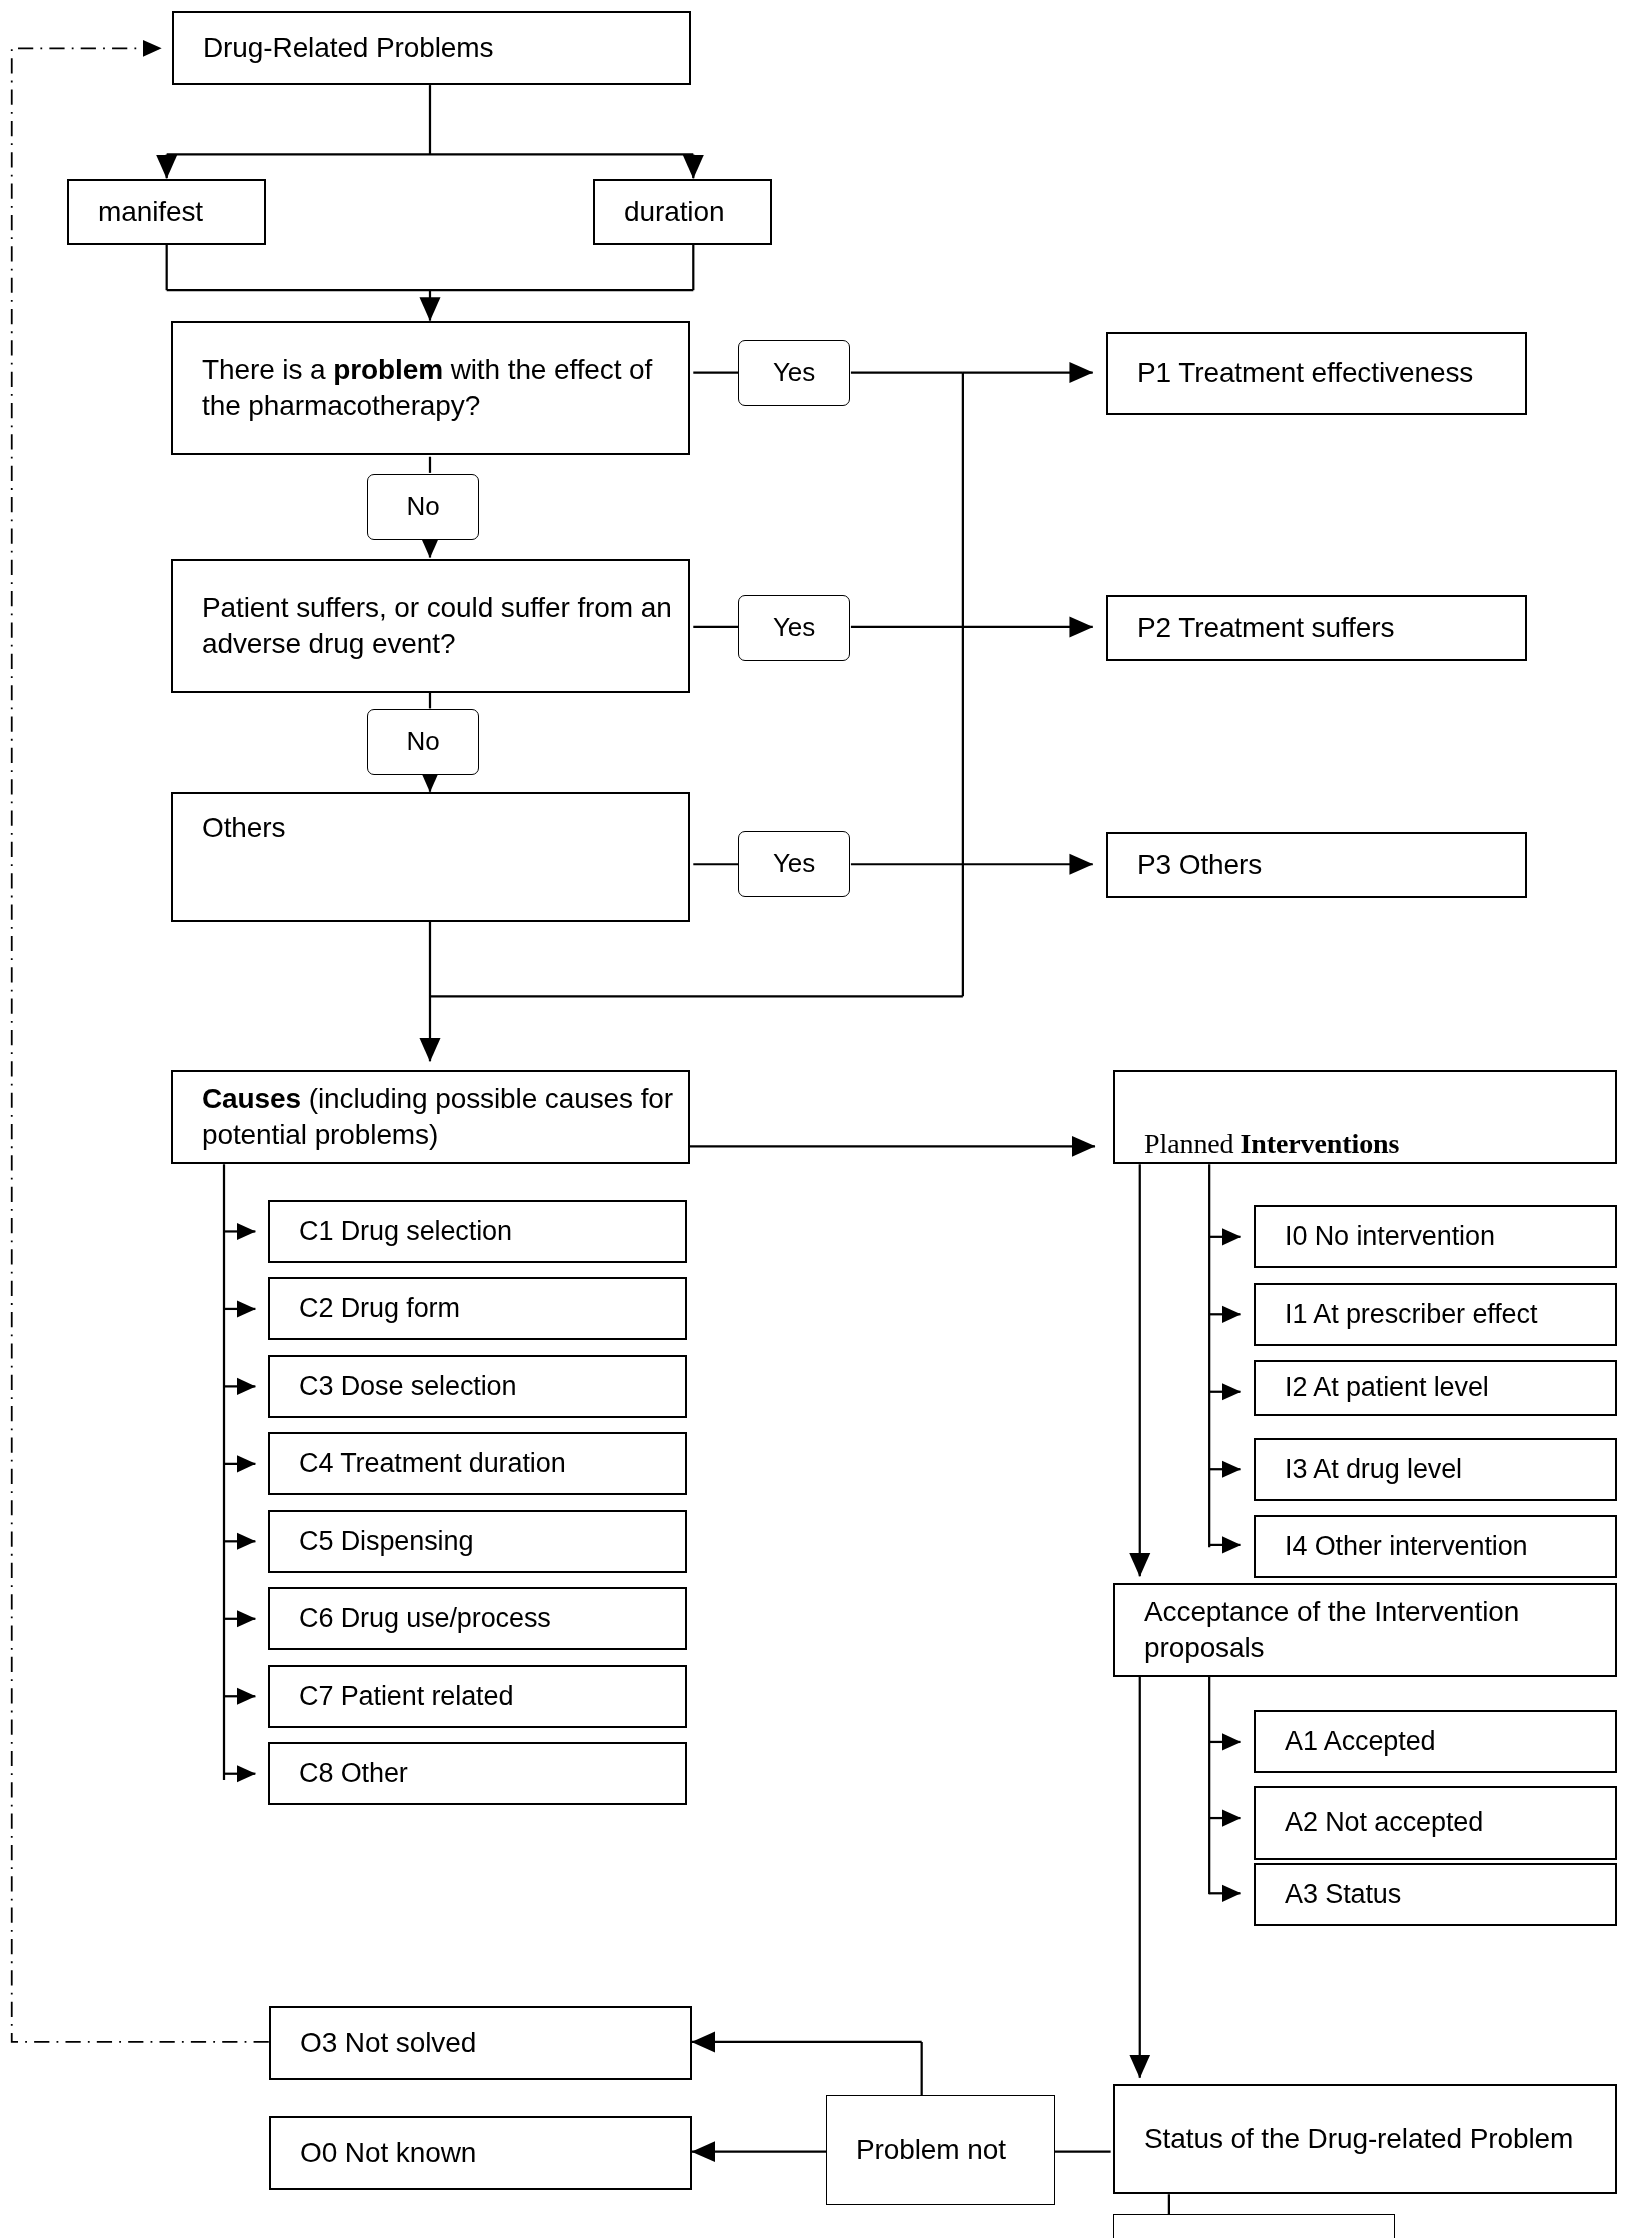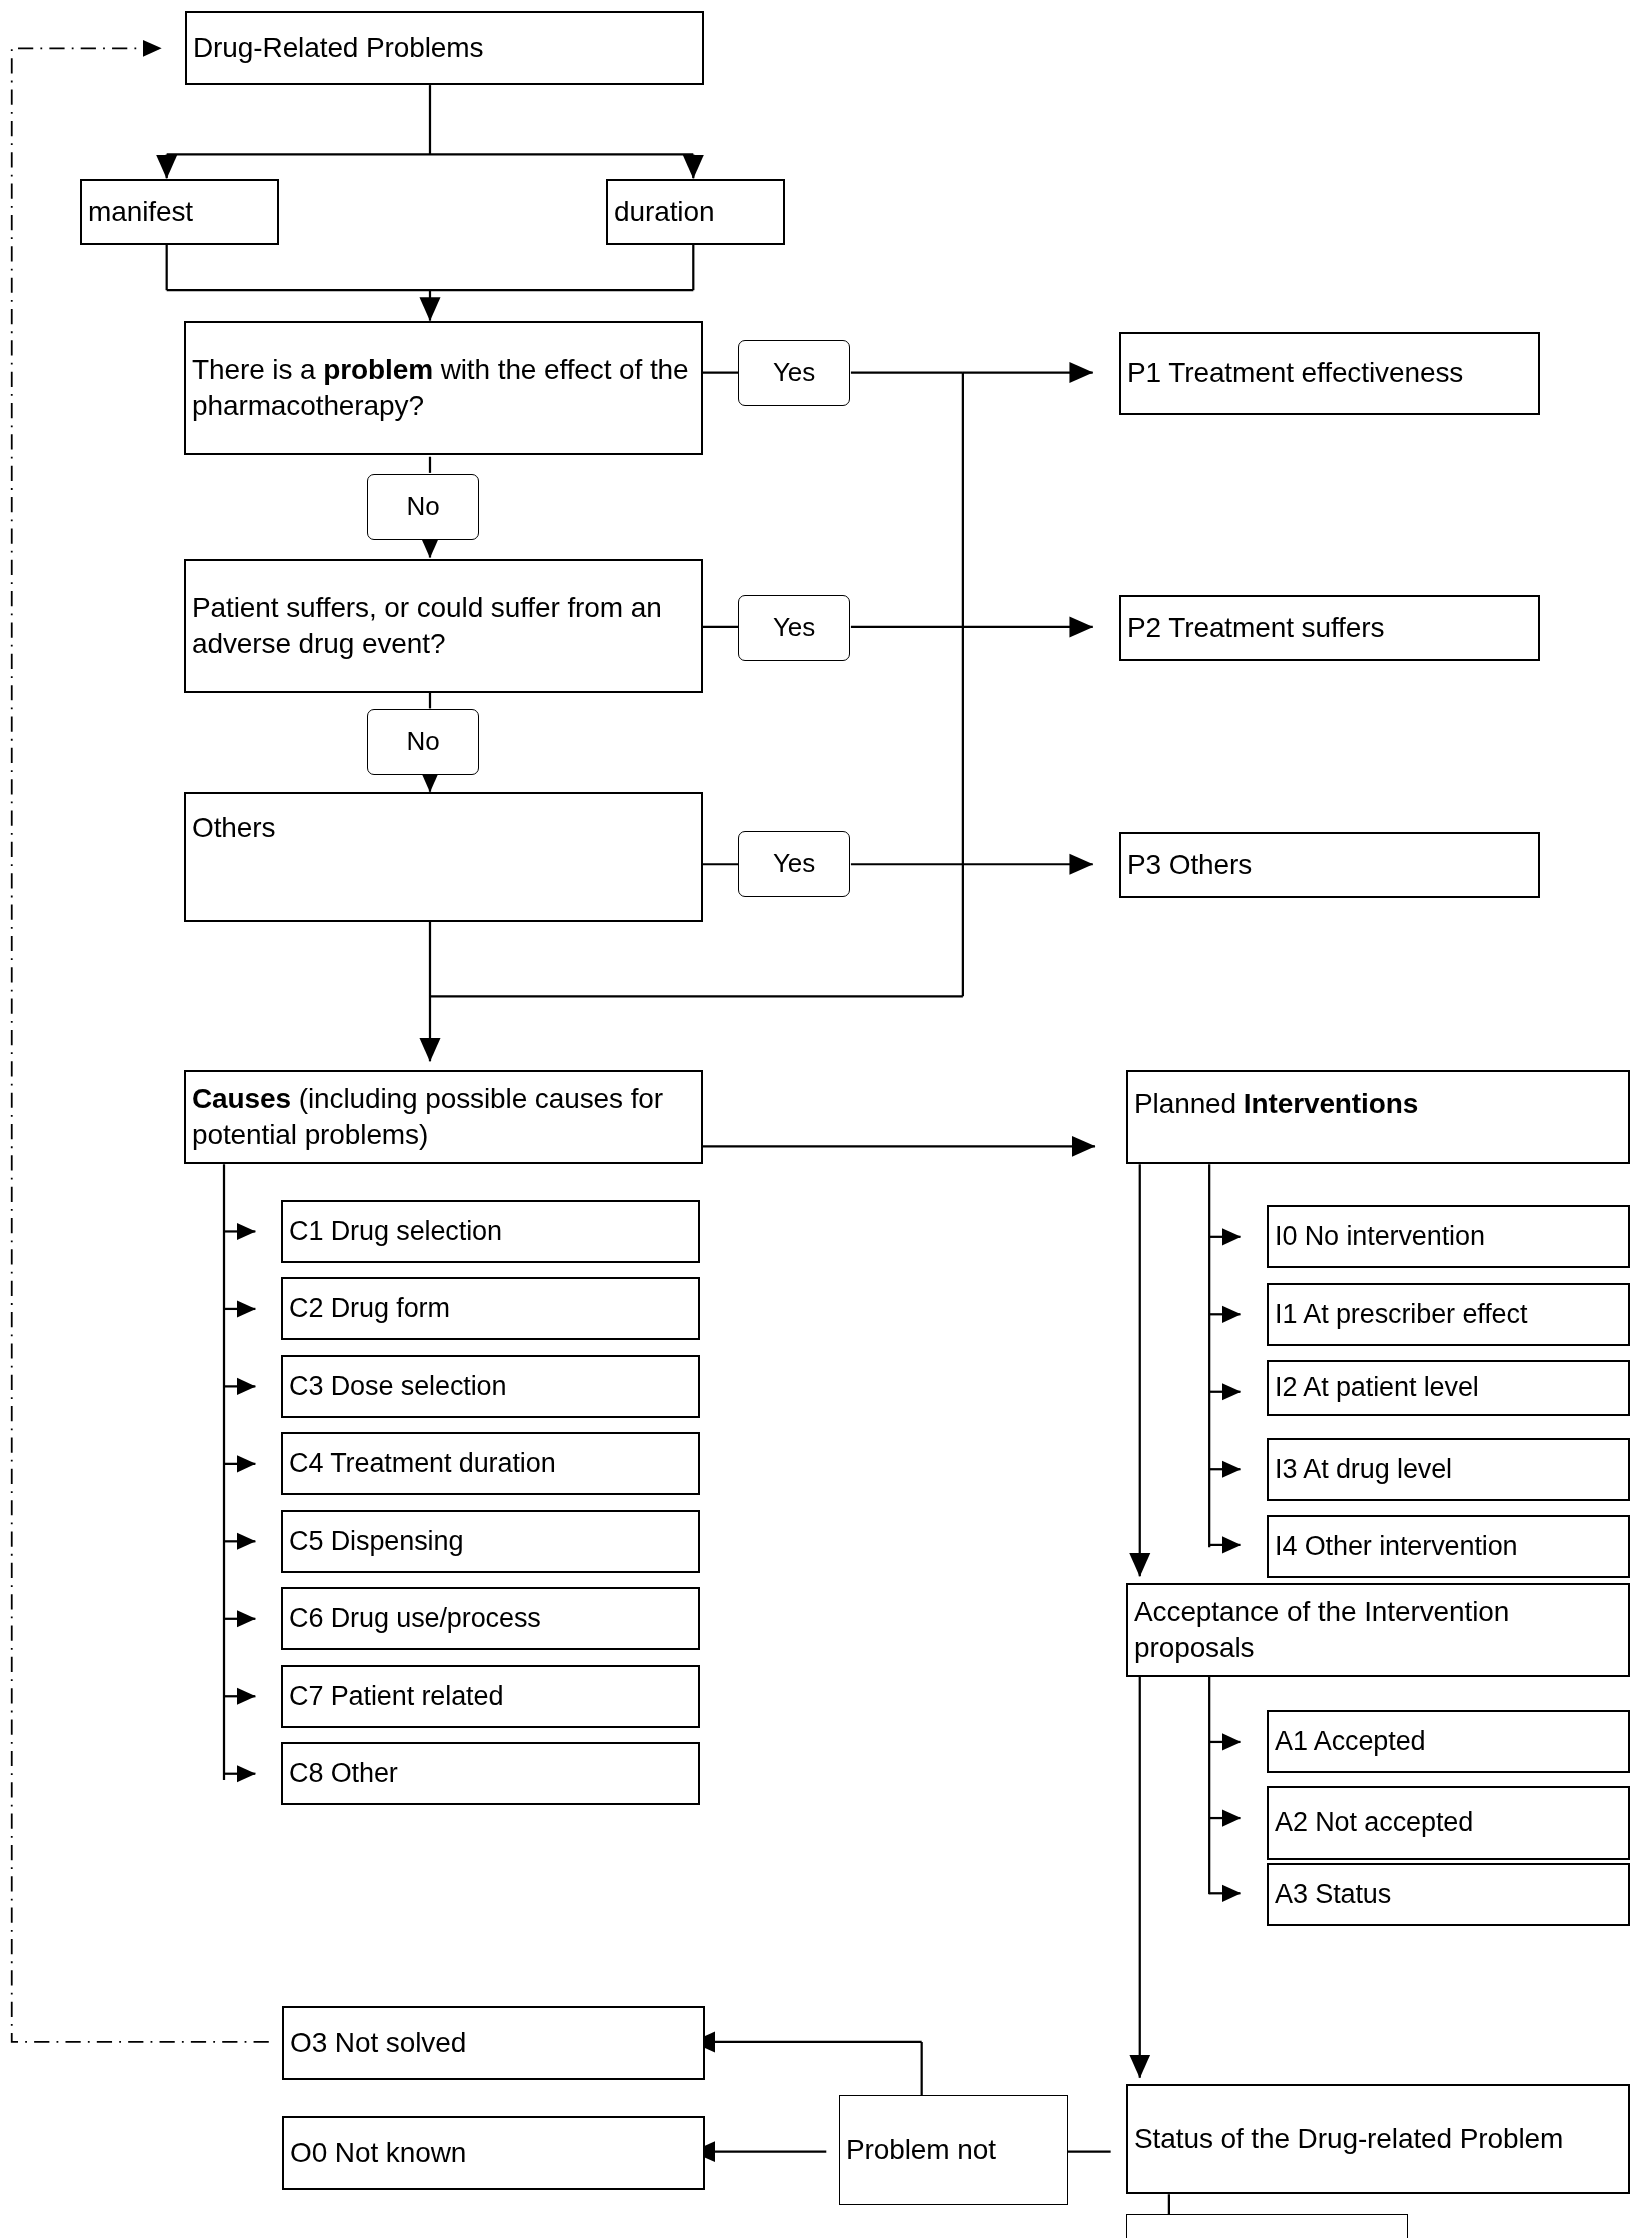--- a/index.html
+++ b/index.html
@@ -19,21 +19,21 @@
     border:2.2px solid #000000;
     background:#ffffff;
     display:flex;
     align-items:center;
     justify-content:flex-start;
     color:#000000;
     line-height:1.30;
     letter-spacing:-0.1px;
   }
   .box .txt{display:block;width:100%;}
-  .pad-l{padding-left:6px;padding-right:8px;margin-left:13px;}
+  .pad-l{padding-left:29px;padding-right:8px;}
   .pad-c{padding-left:4.5px;padding-right:4.5px;text-align:center;}
   .fs-main{font-size:28px;}
   .fs-sub{font-size:27px;}
   .fs-yn{font-size:26px;border-radius:7px;}
   .thin{border-width:1.8px;}
   b{font-weight:700;}
 </style>
 </head>
 <body>
 
@@ -199,21 +199,21 @@
   <div class="box fs-sub pad-l" style="left:268px;top:1587px;width:419px;height:63px;">
     <span class="txt">C6 Drug use/process</span>
   </div>
   <div class="box fs-sub pad-l" style="left:268px;top:1665px;width:419px;height:63px;">
     <span class="txt">C7 Patient related</span>
   </div>
   <div class="box fs-sub pad-l" style="left:268px;top:1742px;width:419px;height:63px;">
     <span class="txt">C8 Other</span>
   </div>
 
-  <div class="box fs-main pad-l" style="left:1113px;top:1070px;width:504px;height:94px;align-items:flex-start;padding-top:14.3px;">
+  <div class="box fs-main pad-l" style="left:1113px;top:1070px;width:504px;height:94px;align-items:flex-end;padding-top:14.3px;font-family:Liberation Serif, serif;">
     <span class="txt">Planned <b>Interventions</b></span>
   </div>
 
   <div class="box fs-sub pad-l" style="left:1254px;top:1205px;width:363px;height:63px;">
     <span class="txt">I0 No intervention</span>
   </div>
   <div class="box fs-sub pad-l" style="left:1254px;top:1283px;width:363px;height:63px;">
     <span class="txt">I1 At prescriber effect</span>
   </div>
   <div class="box fs-sub pad-l" style="left:1254px;top:1360px;width:363px;height:56px;">

